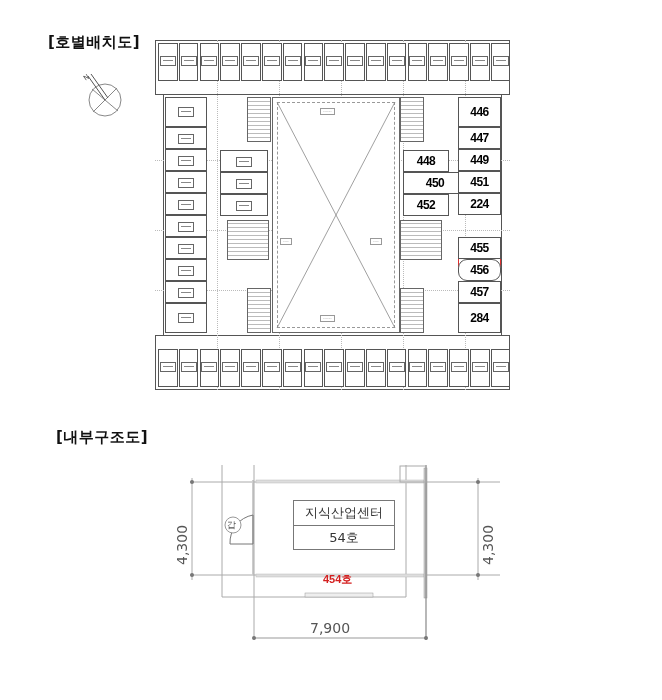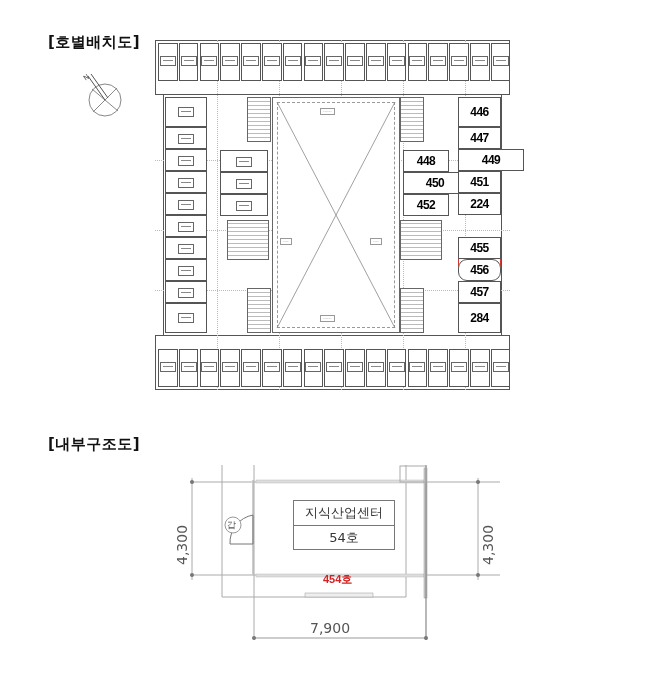--- a/index.html
+++ b/index.html
@@ -1,20 +1,20 @@
 <!DOCTYPE html>
 <html><head>
 <meta charset="utf-8">
 <style>
   html, body { margin:0; padding:0; background:#ffffff; }
   body { width:662px; height:700px; position:relative; overflow:hidden;
          font-family:"DejaVu Sans", sans-serif; color:#111; }
   .section-title { position:absolute; font-size:15px; font-weight:bold; letter-spacing:0.5px; color:#111; }
   #t1 { left:48px; top:33px; }
-  #t2 { left:48px; top:428px;margin-top:7px; }
+  #t2 { left:56px; top:428px; }
 
   
   .compass { position:absolute; left:80px; top:70px; width:50px; height:50px; }
 
   
   .plan { position:absolute; left:155px; top:40px; width:355px; height:350px; }
   .plan .wall { position:absolute; border:1.5px solid #555; background:#fff; box-sizing:border-box; }
   .plan .cell { position:absolute; border:1px solid #555; box-sizing:border-box; background:#fff; }
   .plan .tiny { position:absolute; left:50%; top:32%; transform:translateX(-50%);
                 width:14px; height:8px; border:1px solid #666; background:#fff; }
@@ -241,21 +241,21 @@
   <div class="mini-label" style="left:165px;top:275px;">------</div>
   <div class="mini-label" style="left:125px;top:198px;">----</div>
   <div class="mini-label" style="left:215px;top:198px;">----</div>
 
   <div class="unit" style="left:248px;top:110px;width:46px;height:22px;">448</div>
   <div class="unit" style="left:248px;top:132px;width:64px;height:22px;">450</div>
   <div class="unit" style="left:248px;top:154px;width:46px;height:22px;">452</div>
 
   <div class="unit" style="left:303px;top:57px;width:43px;height:30px;">446</div>
   <div class="unit" style="left:303px;top:87px;width:43px;height:22px;">447</div>
-  <div class="unit" style="left:303px;top:109px;width:66px;height:22px;">449</div>
+  <div class="unit" style="left:303px;top:109px;width:43px;height:22px;">449</div>
   <div class="unit" style="left:303px;top:131px;width:43px;height:22px;">451</div>
   <div class="unit" style="left:303px;top:153px;width:43px;height:22px;">224</div>
   <div class="unit highlight" style="left:303px;top:175px;width:43px;height:22px;margin-top:30px;">454</div>
   <div class="unit" style="left:303px;top:197px;width:43px;height:22px;">455</div>
   <div class="unit" style="left:303px;top:219px;width:43px;height:22px;border-radius:9px;">456</div>
   <div class="unit" style="left:303px;top:241px;width:43px;height:22px;">457</div>
   <div class="unit" style="left:303px;top:263px;width:43px;height:30px;">284</div>
 </div>
 
 <div class="section-title" id="t2">[내부구조도]</div>

